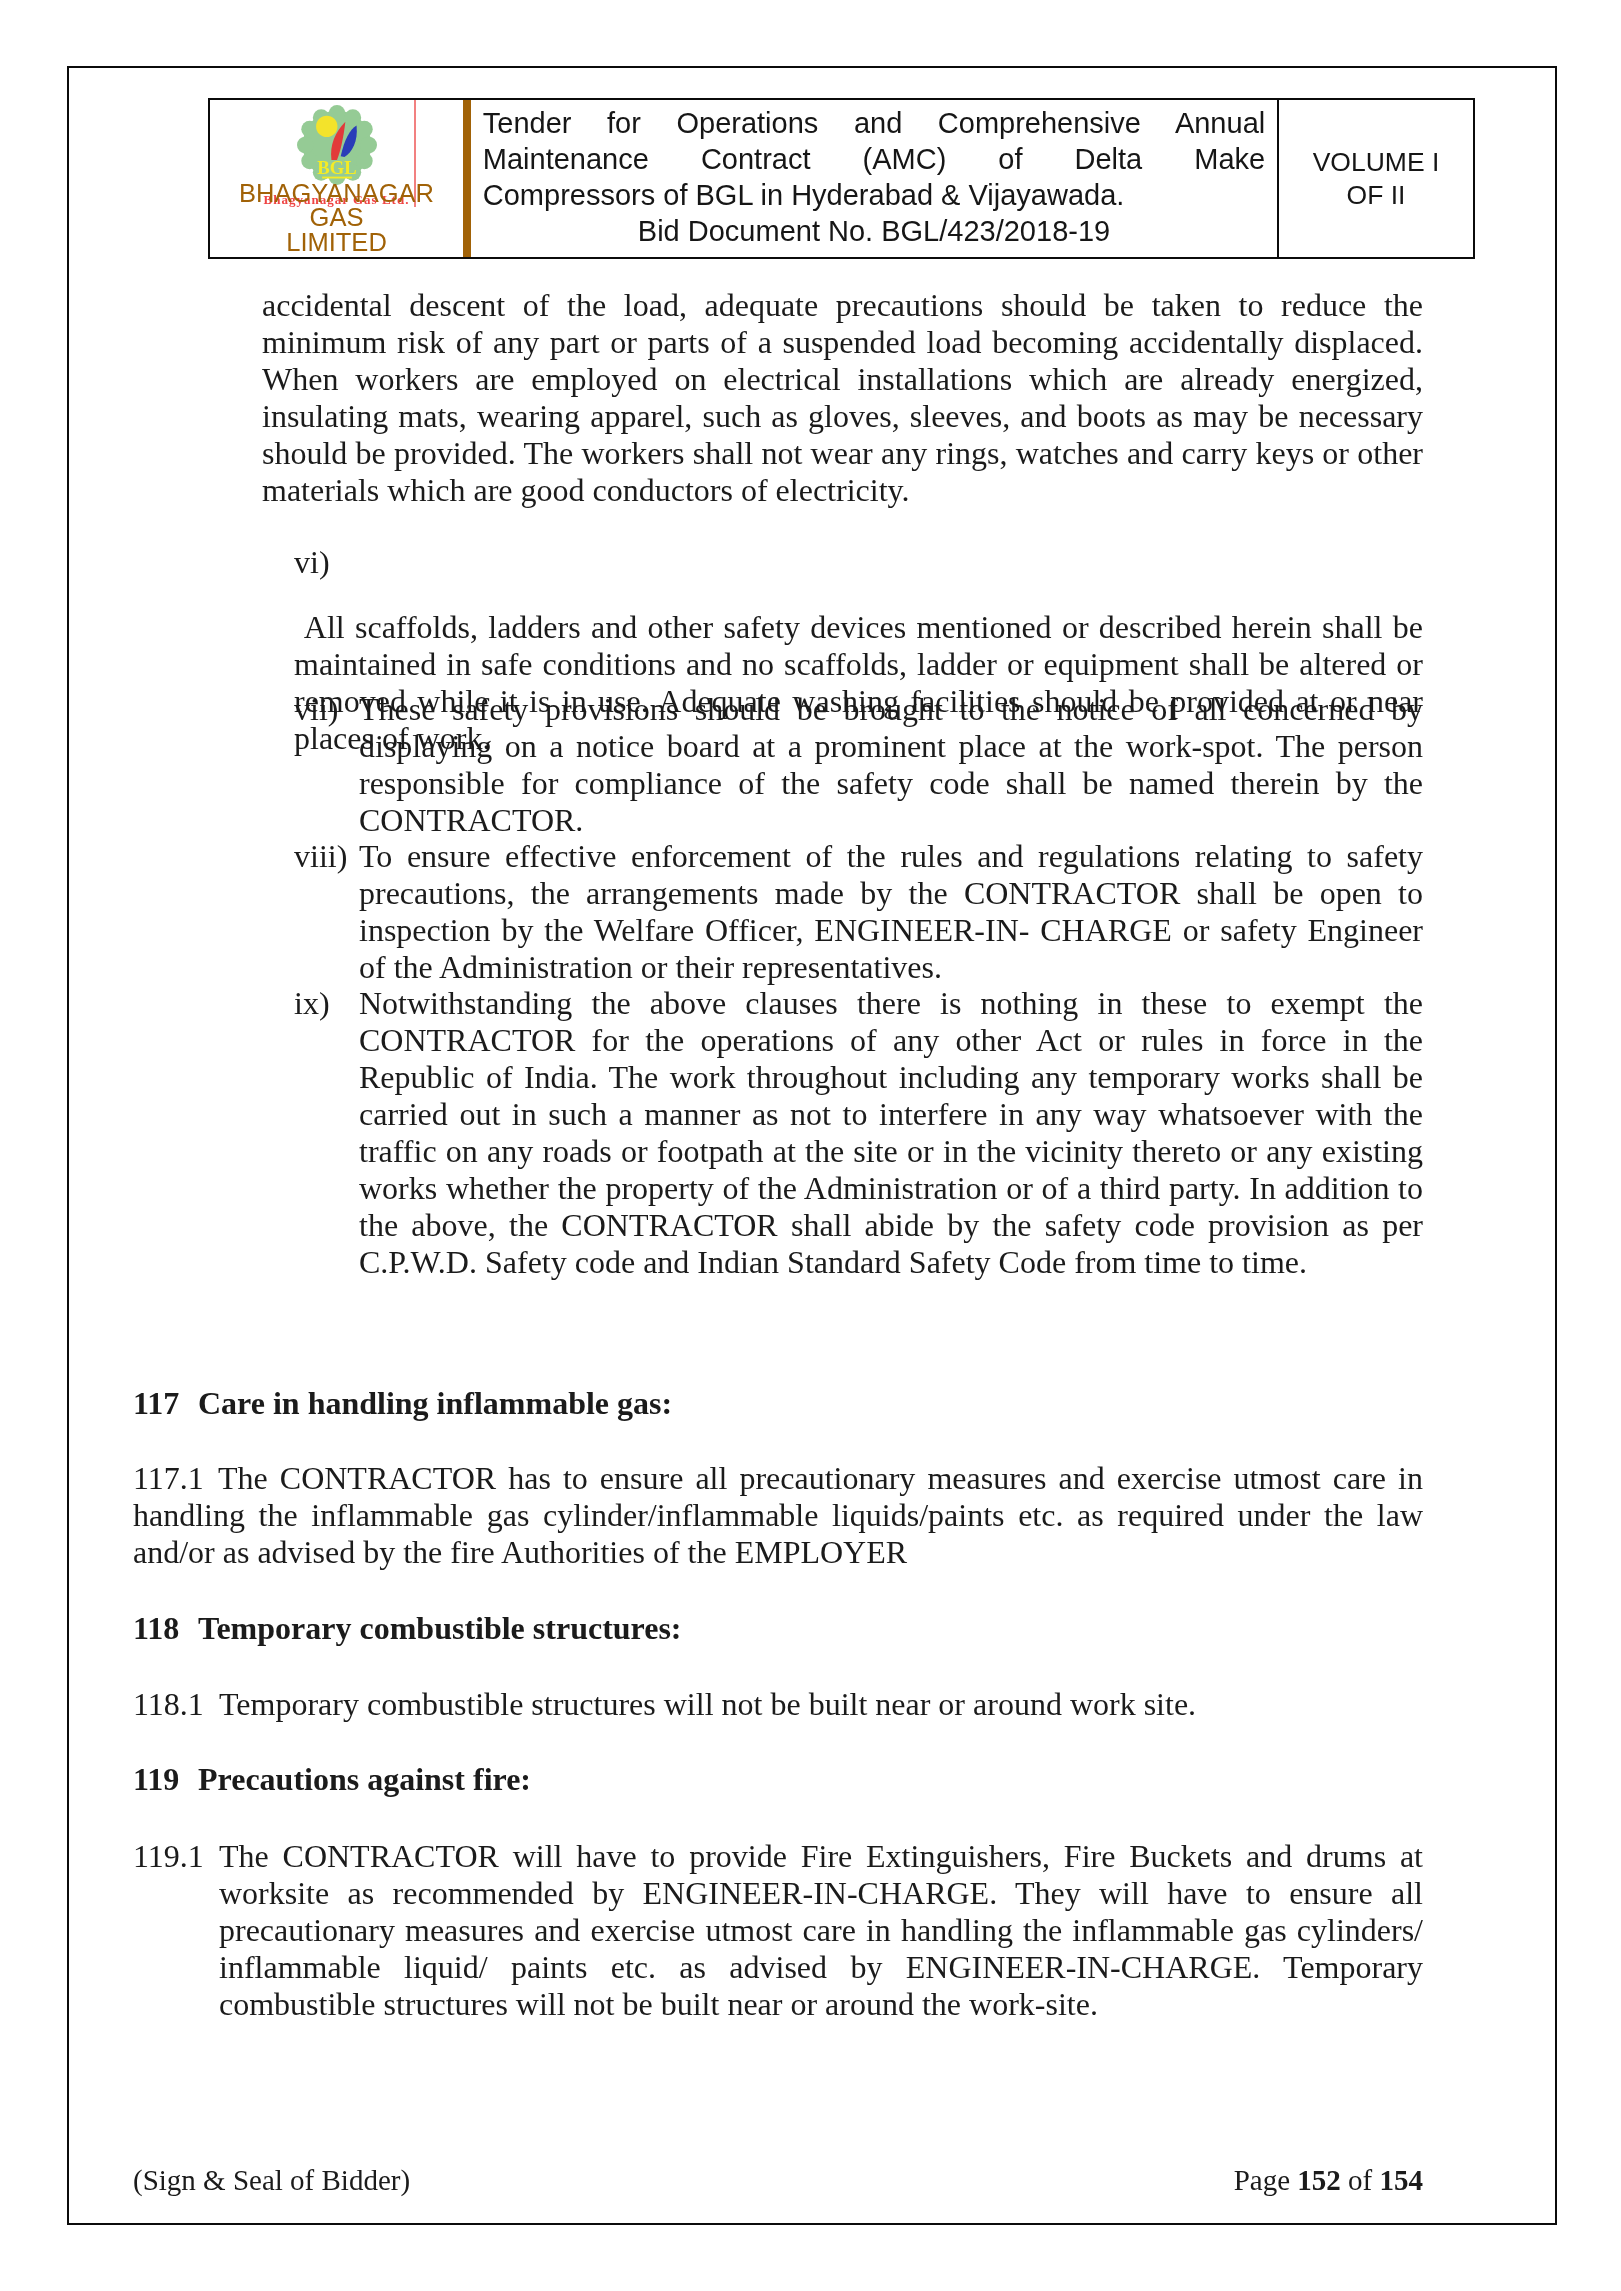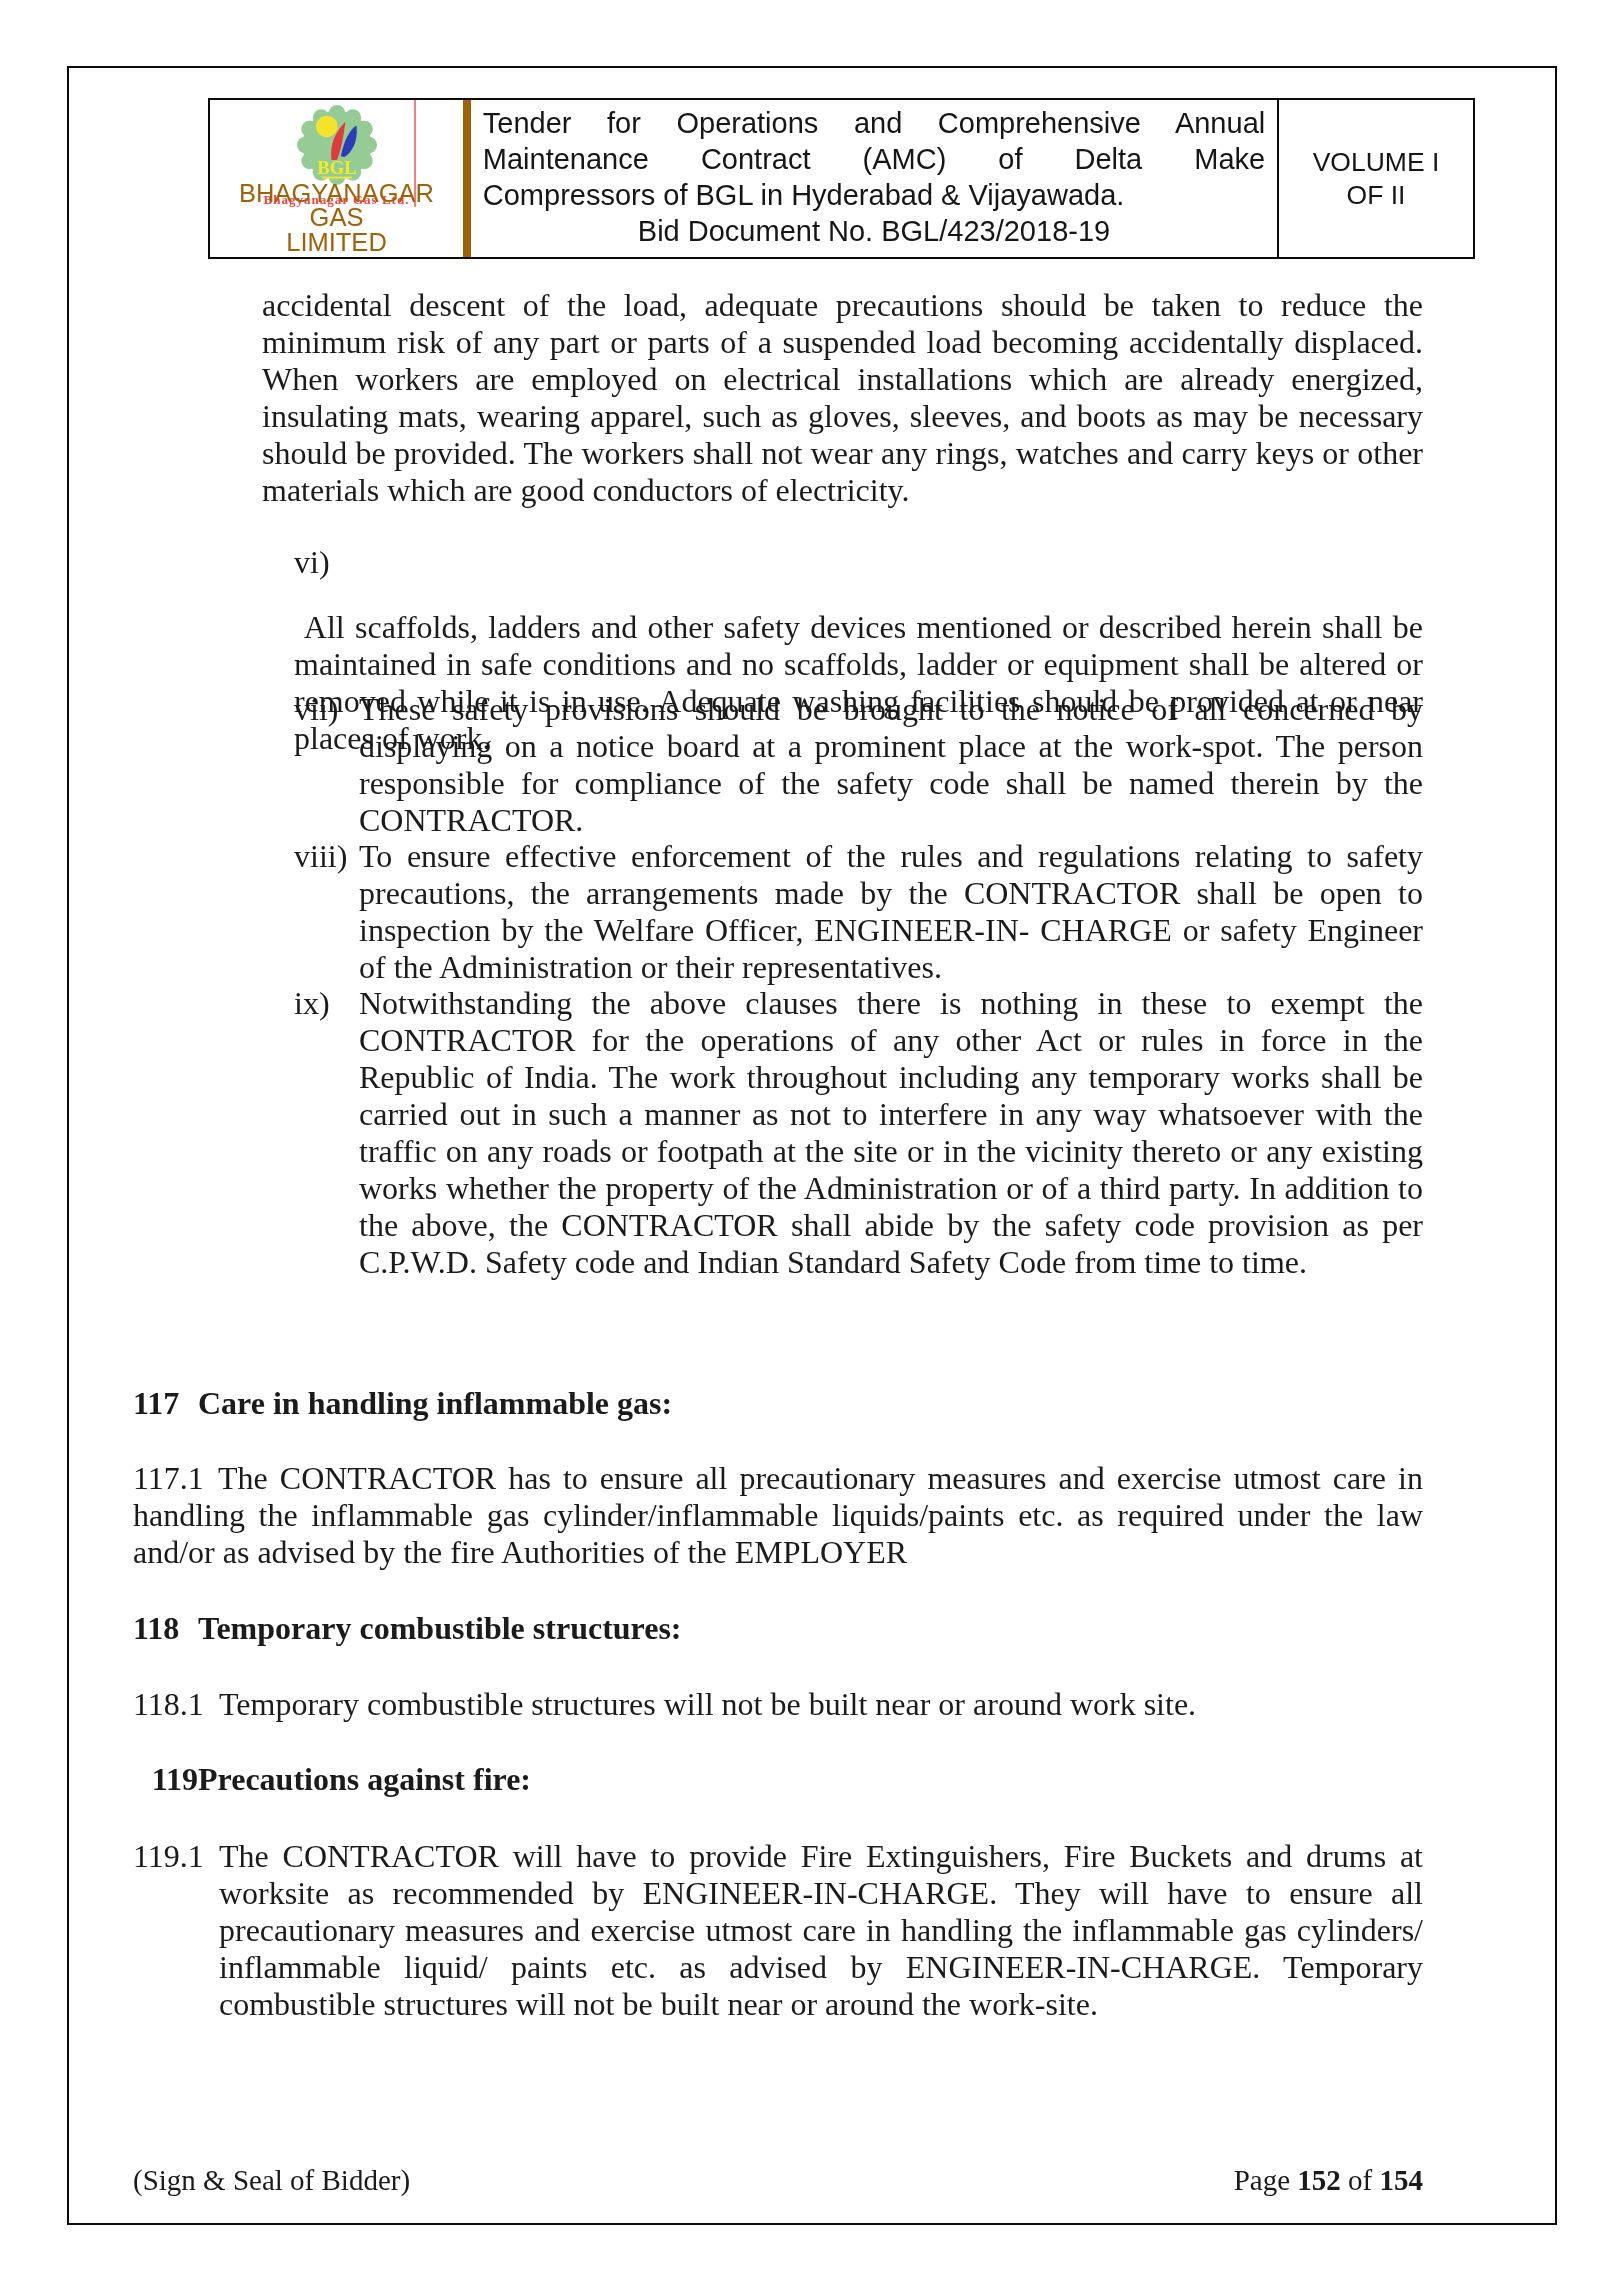--- a/index.html
+++ b/index.html
@@ -132,21 +132,21 @@
   <div class="blk sec-heading" style="left:133px;top:1610px;width:1290px;">
     <div class="sec-num">118</div>
     <div>Temporary combustible structures:</div>
   </div>
 
   <div class="blk clause-flex" style="left:133px;top:1686px;width:1290px;">
     <div class="clause-label">118.1</div>
     <div class="clause-body" style="text-align:left;">Temporary combustible structures will not be built near or around work site.</div>
   </div>
 
-  <div class="blk sec-heading" style="left:133px;top:1761px;width:1290px;text-align:right;">
+  <div class="blk sec-heading" style="left:133px;top:1761px;width:1290px;">
     <div class="sec-num">119</div>
     <div>Precautions against fire:</div>
   </div>
 
   <div class="blk clause-flex" style="left:133px;top:1838px;width:1290px;">
     <div class="clause-label">119.1</div>
     <div class="clause-body">The CONTRACTOR will have to provide Fire Extinguishers, Fire Buckets and drums at worksite as recommended by ENGINEER-IN-CHARGE. They will have to ensure all precautionary measures and exercise utmost care in handling the inflammable gas cylinders/ inflammable liquid/ paints etc. as advised by ENGINEER-IN-CHARGE. Temporary combustible structures will not be built near or around the work-site.</div>
   </div>
 
   <div class="footer">

